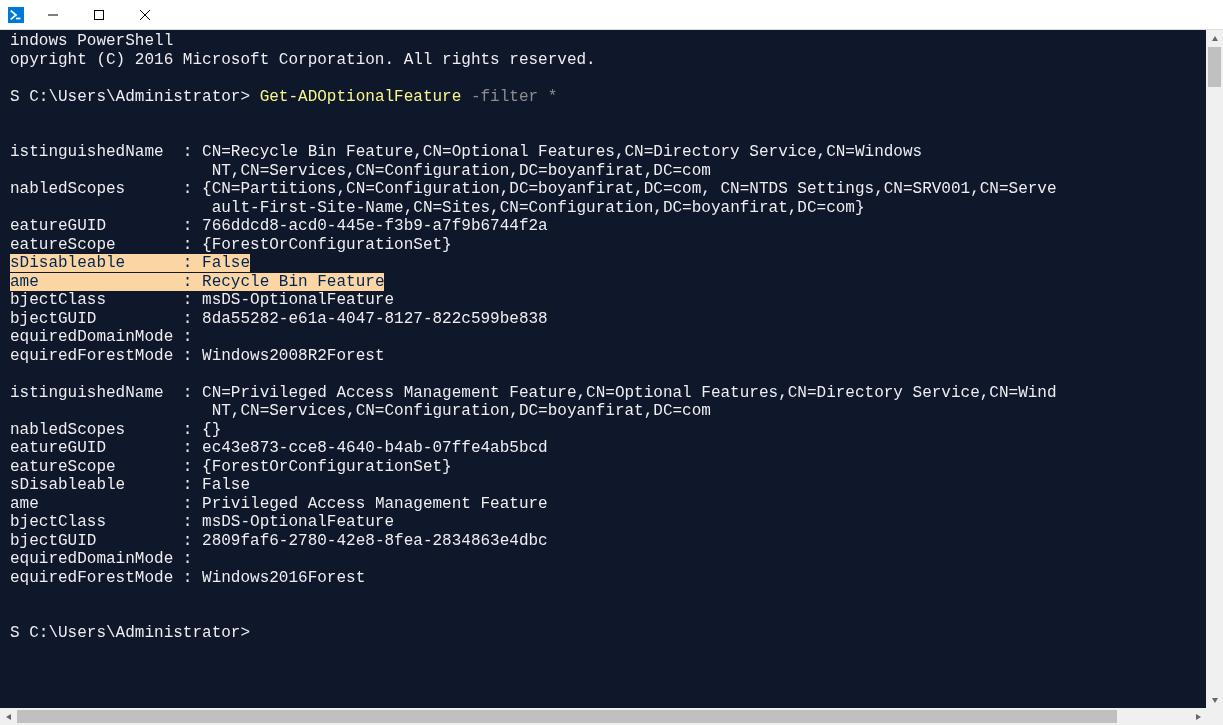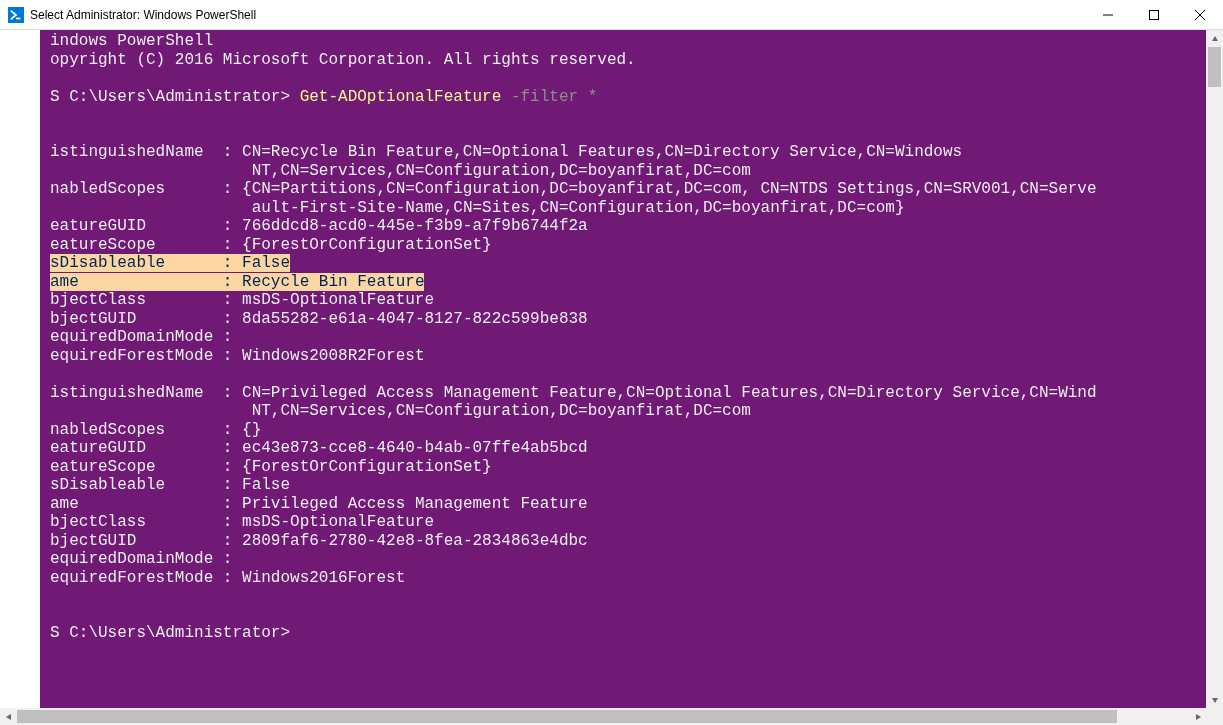--- a/index.html
+++ b/index.html
@@ -41,30 +41,29 @@
       justify-content: center;
       color: #000;
     }
     .win-btn svg { width: 10px; height: 10px; }
     .terminal-wrap {
       position: relative;
       height: 678px;
       overflow: hidden;
     }
     .terminal {
-      background: #701a75;
+      background: #0f172a;
       color: #eeedf0;
       font-family: "Consolas", "Courier New", monospace;
       font-size: 16px;
       line-height: 18.5px;
       padding: 2px 4px 16px 10px;
       white-space: pre;
       height: 100%;
       overflow: hidden;
-      margin-left: 40px;
     }
     .cmd-yellow { color: #f7f78b; }
     .cmd-gray  { color: #8d8d8d; }
     .highlight {
       background: #fbd6a2;
       color: #012456;
       display: inline;
     }
     .hl-value { color:#012456; }
     .vscroll {
@@ -113,21 +112,20 @@
 </head>
 <body>
 
 <div class="titlebar">
   <span class="titlebar-icon">
     <svg viewBox="0 0 16 16">
         <path d="M2 3 L8 8 L2 13" stroke="#fff" stroke-width="2" fill="none"></path>
         <path d="M8 12 L13 12" stroke="#fff" stroke-width="2"></path>
       </svg>
   </span>
-  <span class="titlebar-title">Select Administrator: Windows PowerShell</span>
   <div class="win-btn">
     <svg viewBox="0 0 10 10">
         <path d="M0 5 H10" stroke="#000" stroke-width="1"></path>
       </svg>
   </div>
   <div class="win-btn">
     <svg viewBox="0 0 10 10">
         <rect x="0.5" y="0.5" width="9" height="9" stroke="#000" fill="none" stroke-width="1"></rect>
       </svg>
   </div>

